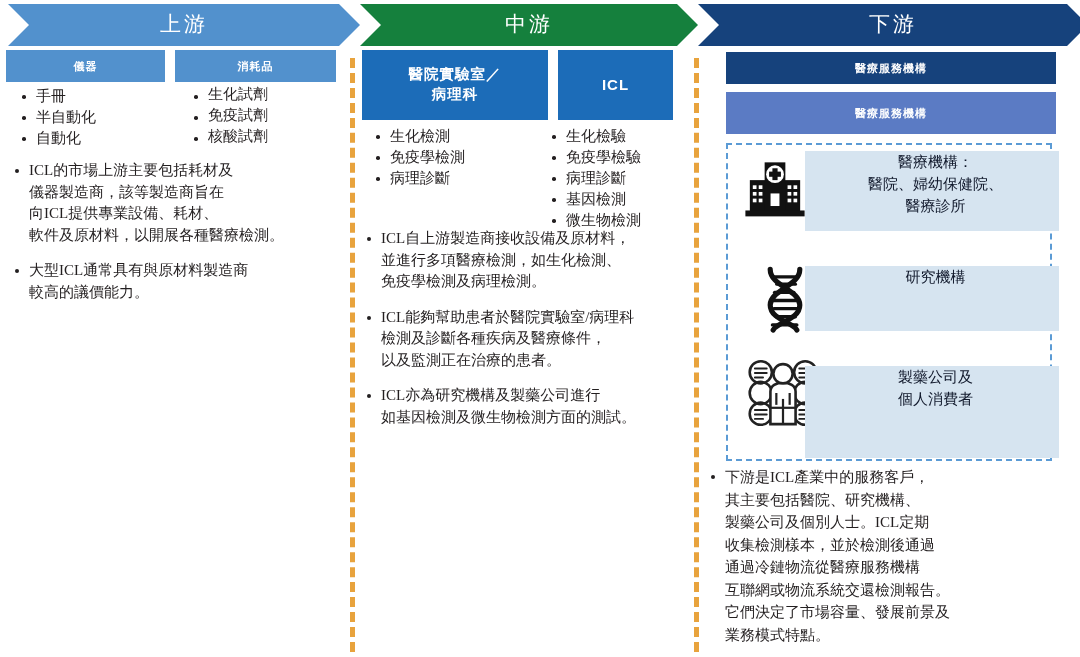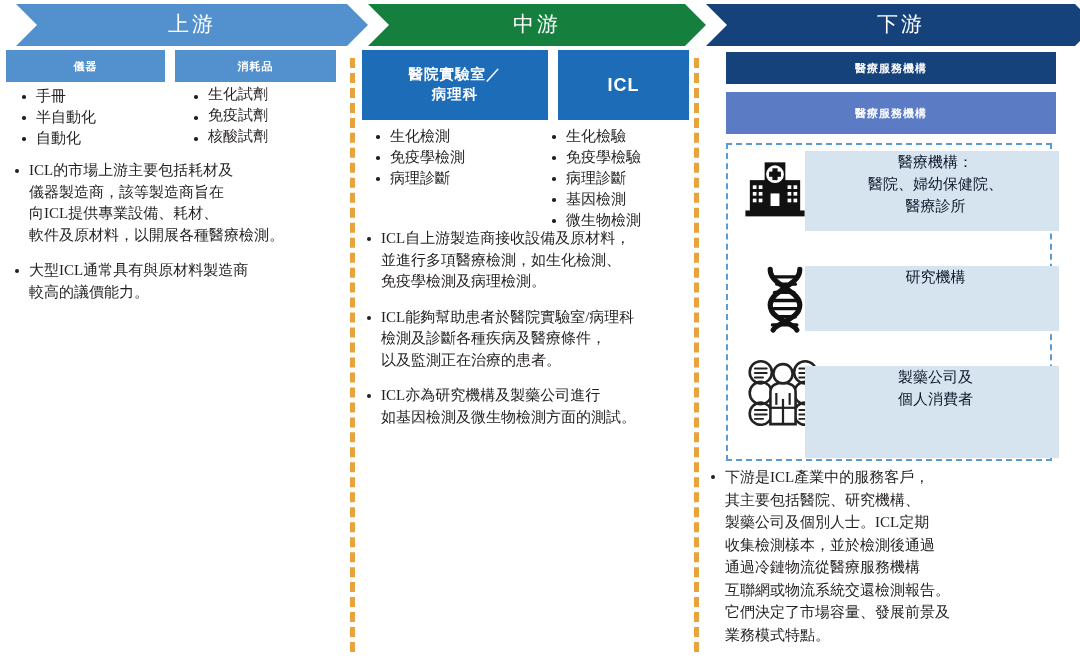--- a/index.html
+++ b/index.html
@@ -5,21 +5,21 @@
   html,body{margin:0;padding:0;}
   body{
     width:1080px;height:657px;
     background:#ffffff;
     font-family:"Liberation Serif","DejaVu Serif",serif;
     color:#231f20;
     overflow:hidden;
     position:relative;
   }
   
-  .chev-row{position:absolute;top:4px;left:16px;width:944px;height:42px;}
+  .chev-row{position:absolute;top:4px;left:8px;width:944px;height:42px;}
   .chev{
     position:absolute;top:0;height:42px;
     display:flex;align-items:center;justify-content:center;
     color:#ffffff;font-size:21px;letter-spacing:3px;
     font-family:"Liberation Sans","DejaVu Sans",sans-serif;
   }
   .chev span{position:relative;top:-1px;}
   .chev-up{
     left:0;width:352px;background:#5291CD;
     clip-path:polygon(0 0, 331px 0, 352px 50%, 331px 100%, 0 100%, 21px 50%);
@@ -50,21 +50,21 @@
     font-weight:bold;font-size:11px;line-height:1.35;
     letter-spacing:1px;
   }
 
   
   .box-instr{left:6px;  top:50px;width:159px;height:32px;background:#5291CD;}
   .box-cons{ left:175px;top:50px;width:161px;height:32px;background:#5291CD;}
 
   
   .box-hosp{left:362px;top:50px;width:186px;height:70px;background:#1C6CB8;font-size:14.5px;}
-  .box-icl{ left:558px;top:50px;width:131px;height:70px;background:#1C6CB8;font-size:18px;}
+  .box-icl{ left:558px;top:50px;width:115px;height:70px;background:#1C6CB8;font-size:15px;}
 
   
   .box-dn1{left:726px;top:52px;width:330px;height:32px;background:#16427C;}
   .box-dn2{left:726px;top:92px;width:330px;height:42px;background:#5B7BC4;}
 
   
   ul.blist{margin:0;padding:0;list-style:none;}
   ul.blist li{
     position:relative;padding-left:18px;margin:0 0 1px 0;
     font-size:15px;line-height:20px;white-space:nowrap;

